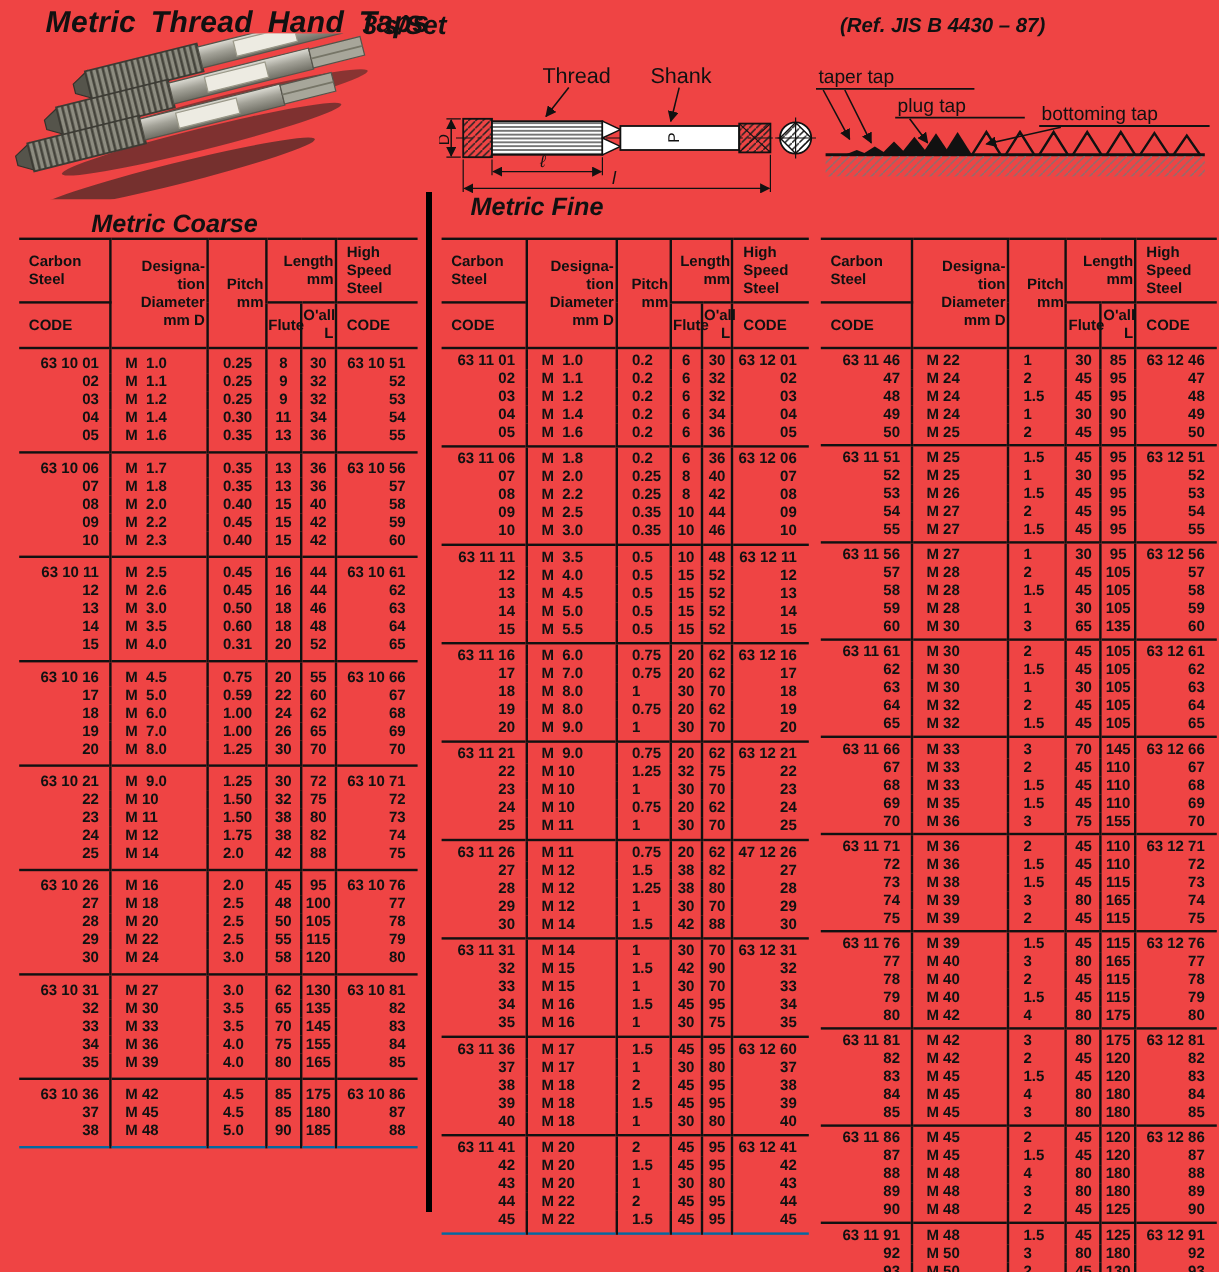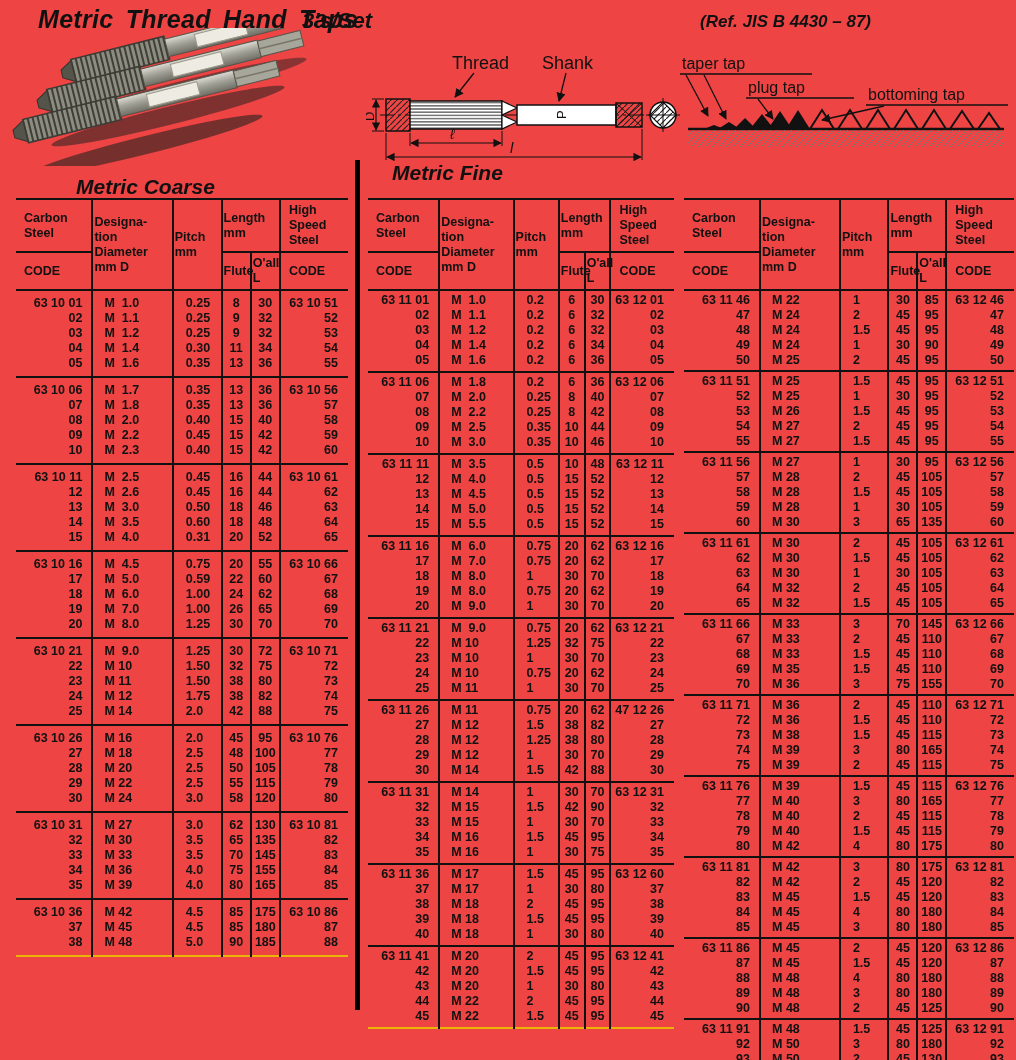--- a/index.html
+++ b/index.html
@@ -23,23 +23,23 @@
   .fig-dim{left:366px;top:53px;width:314px;height:114px}
   .fig-types{left:652px;top:53px;width:364px;height:114px}
   svg text{font-family:"Liberation Sans",sans-serif;fill:#111}
 
   
   .tbl{position:absolute}
   .t-coarse{left:16px;top:198px;width:332px}
   .t-fine1{left:368px;top:198px;width:306px}
   .t-fine2{left:684px;top:198px;width:330px}
 
-  table{width:100%;border-collapse:collapse;border-bottom:2px solid #eab308;table-layout:fixed}
+  table{width:100%;border-collapse:collapse;border-bottom:2px solid #0369a1;table-layout:fixed}
   th,td{font-weight:700;font-size:12.5px;line-height:15px;padding:0;overflow:visible}
-  th{white-space:pre-line;text-align:left;vertical-align:middle;padding:3px 1px}
+  th{white-space:pre-line;text-align:right;vertical-align:middle;padding:3px 1px}
   thead tr:first-child th{border-top:2px solid #111;height:44px}
   thead tr:last-child th{height:30px}
   th.sub{border-top:2px solid #111}
   th,td{border-left:2px solid #111}
   th:first-child,td:first-child{border-left:none}
   tbody{border-top:2px solid #111}
 
   .c1{width:20%} .c2{width:23%} .c3{width:13.5%} .c4{width:13%} .c5{width:13%} .c6{width:17.5%}
   th.c1,th.c6{text-align:left;padding-left:8px}
   td.c1{text-align:right;padding-right:9px;white-space:pre}

